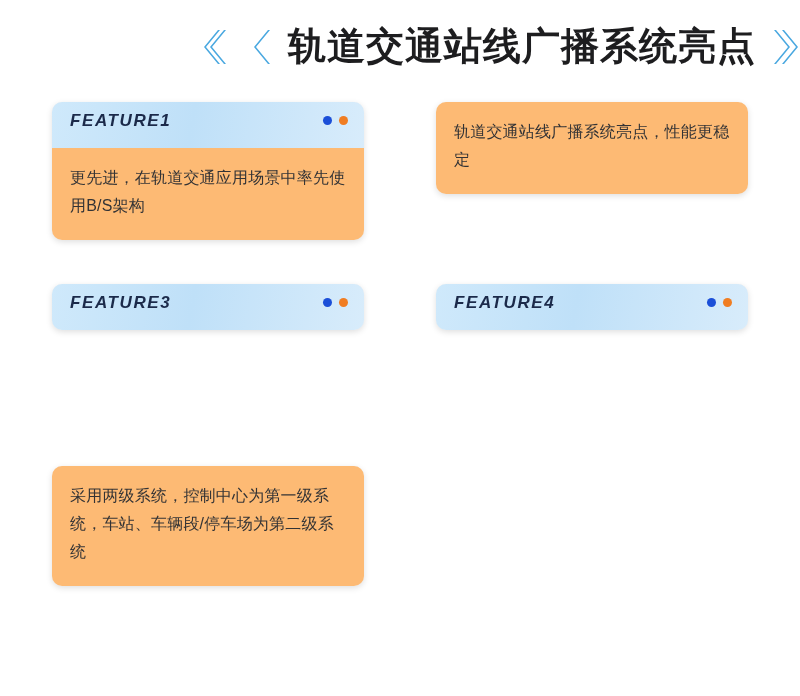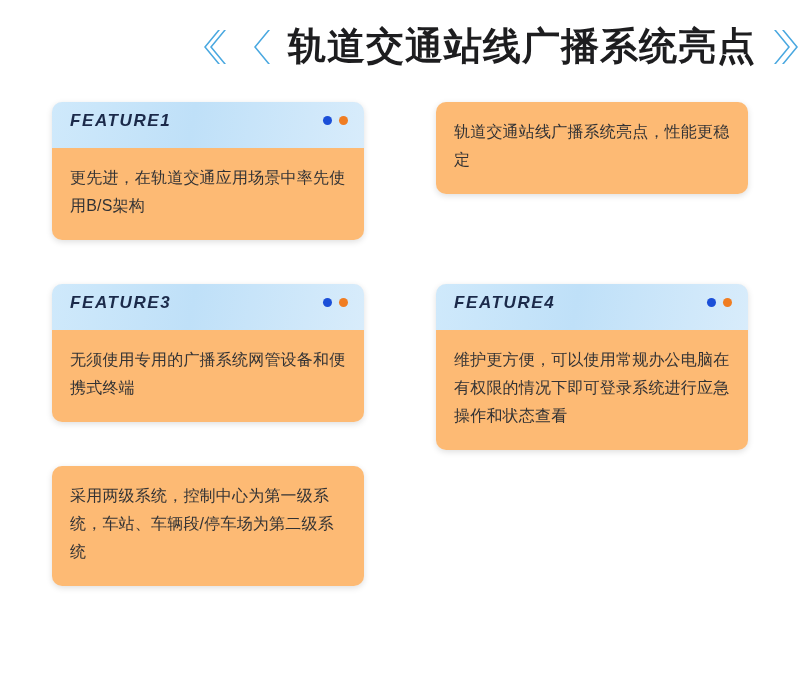--- a/index.html
+++ b/index.html
@@ -155,32 +155,30 @@
     </div>
 
     <div class="card" id="card-3">
       <div class="card-head">
         <span class="card-label">FEATURE3</span>
         <span class="dots">
           <span class="dot dot-blue"></span>
           <span class="dot dot-orange"></span>
         </span>
       </div>
-      <div class="card-body">无须使用专用的广播系统网管设备和便携式终端</div>
     </div>
 
     <div class="card" id="card-4">
       <div class="card-head">
         <span class="card-label">FEATURE4</span>
         <span class="dots">
           <span class="dot dot-blue"></span>
           <span class="dot dot-orange"></span>
         </span>
       </div>
-      <div class="card-body">维护更方便，可以使用常规办公电脑在有权限的情况下即可登录系统进行应急操作和状态查看</div>
     </div>
 
     <div class="card" id="card-5">
       <div class="card-body">采用两级系统，控制中心为第一级系统，车站、车辆段/停车场为第二级系统</div>
     </div>
 
   </div>
 </div>
 
 </body></html>

